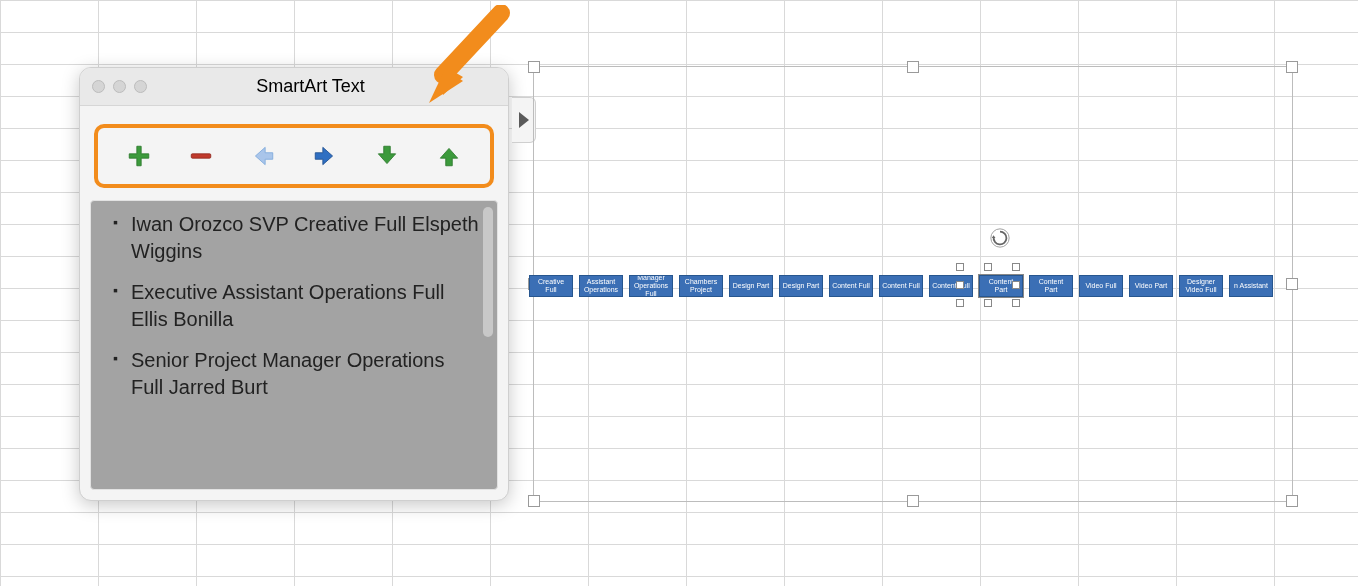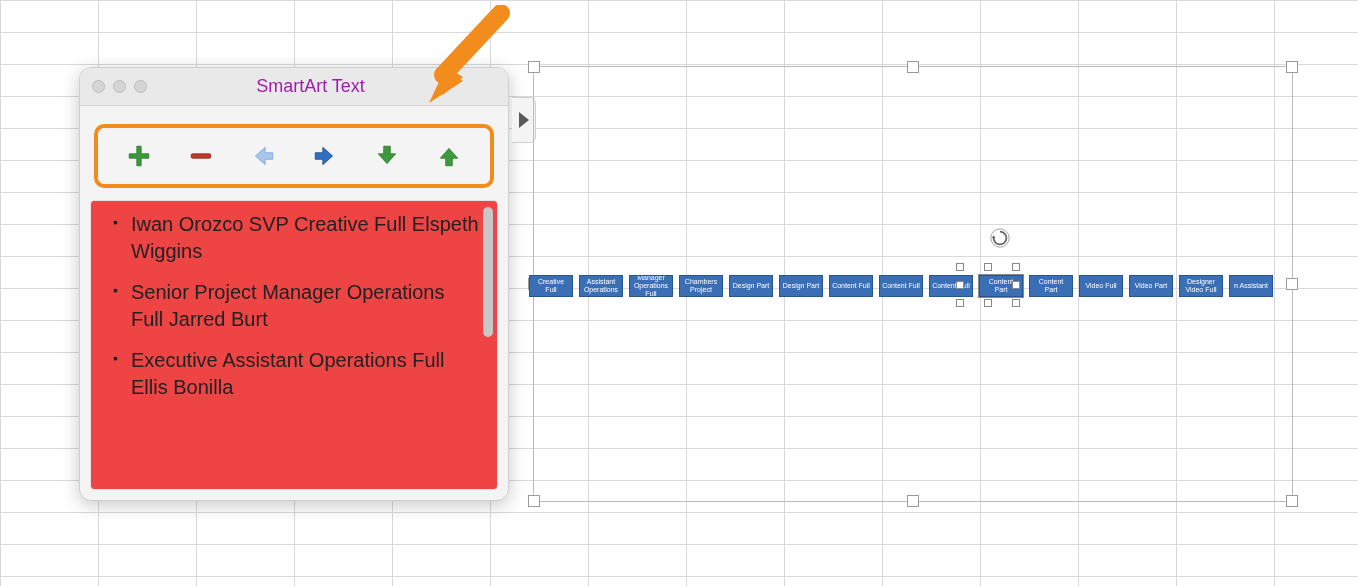--- a/index.html
+++ b/index.html
@@ -53,42 +53,42 @@
   .tl {
     width: 13px; height: 13px;
     border-radius: 50%;
     background: #d5d5d5;
     border: 1px solid #bcbcbc;
   }
   .panel-title {
     flex: 1;
     text-align: center;
     font-size: 18px;
-    color: #a21caf;
+    color: #000000;
     margin-left: -40px; 
   }
   .highlight-box {
     margin: 18px 14px 8px 14px;
     border: 4px solid #f28c1c;
     border-radius: 10px;
     padding: 10px 10px;
     display: flex;
     justify-content: space-around;
     align-items: center;
     height: 64px;
   }
   .tb-btn {
     width: 34px; height: 34px;
     display: flex; align-items: center; justify-content: center;
     border-radius: 4px;
   }
   .tb-btn svg { width: 26px; height: 26px; }
   .panel-body {
     flex: 1;
-    background: #ef4444;
+    background: #a3a3a3;
     margin: 4px 10px 10px 10px;
     border: 1px solid #e2e2e2;
     border-radius: 4px;
     padding: 10px 18px 10px 26px;
     overflow: hidden;
     position: relative;
   }
   .panel-body .scroll-thumb {
     position: absolute;
     right: 4px;
@@ -282,22 +282,22 @@
       <svg viewBox="0 0 24 24">
         <path d="M4 14l8-9 8 9h-5v7H9v-7z" fill="#3c9a3c" stroke="#2d7a2d" stroke-width="0.8"></path>
       </svg>
     </div>
   </div>
 
   <div class="panel-body">
     <div class="scroll-thumb"></div>
     <ul class="panel-list">
       <li>Iwan Orozco  SVP Creative Full Elspeth Wiggins</li>
+      <li>Executive Assistant Operations Full Ellis Bonilla</li>
       <li>Senior Project Manager Operations Full Jarred Burt</li>
-      <li>Executive Assistant Operations Full Ellis Bonilla</li>
     </ul>
   </div>
 </div>
 
 <div class="expander">
   <div class="tri"></div>
 </div>
 
 <svg class="annot-arrow" viewBox="0 0 120 120">
   <defs></defs>

